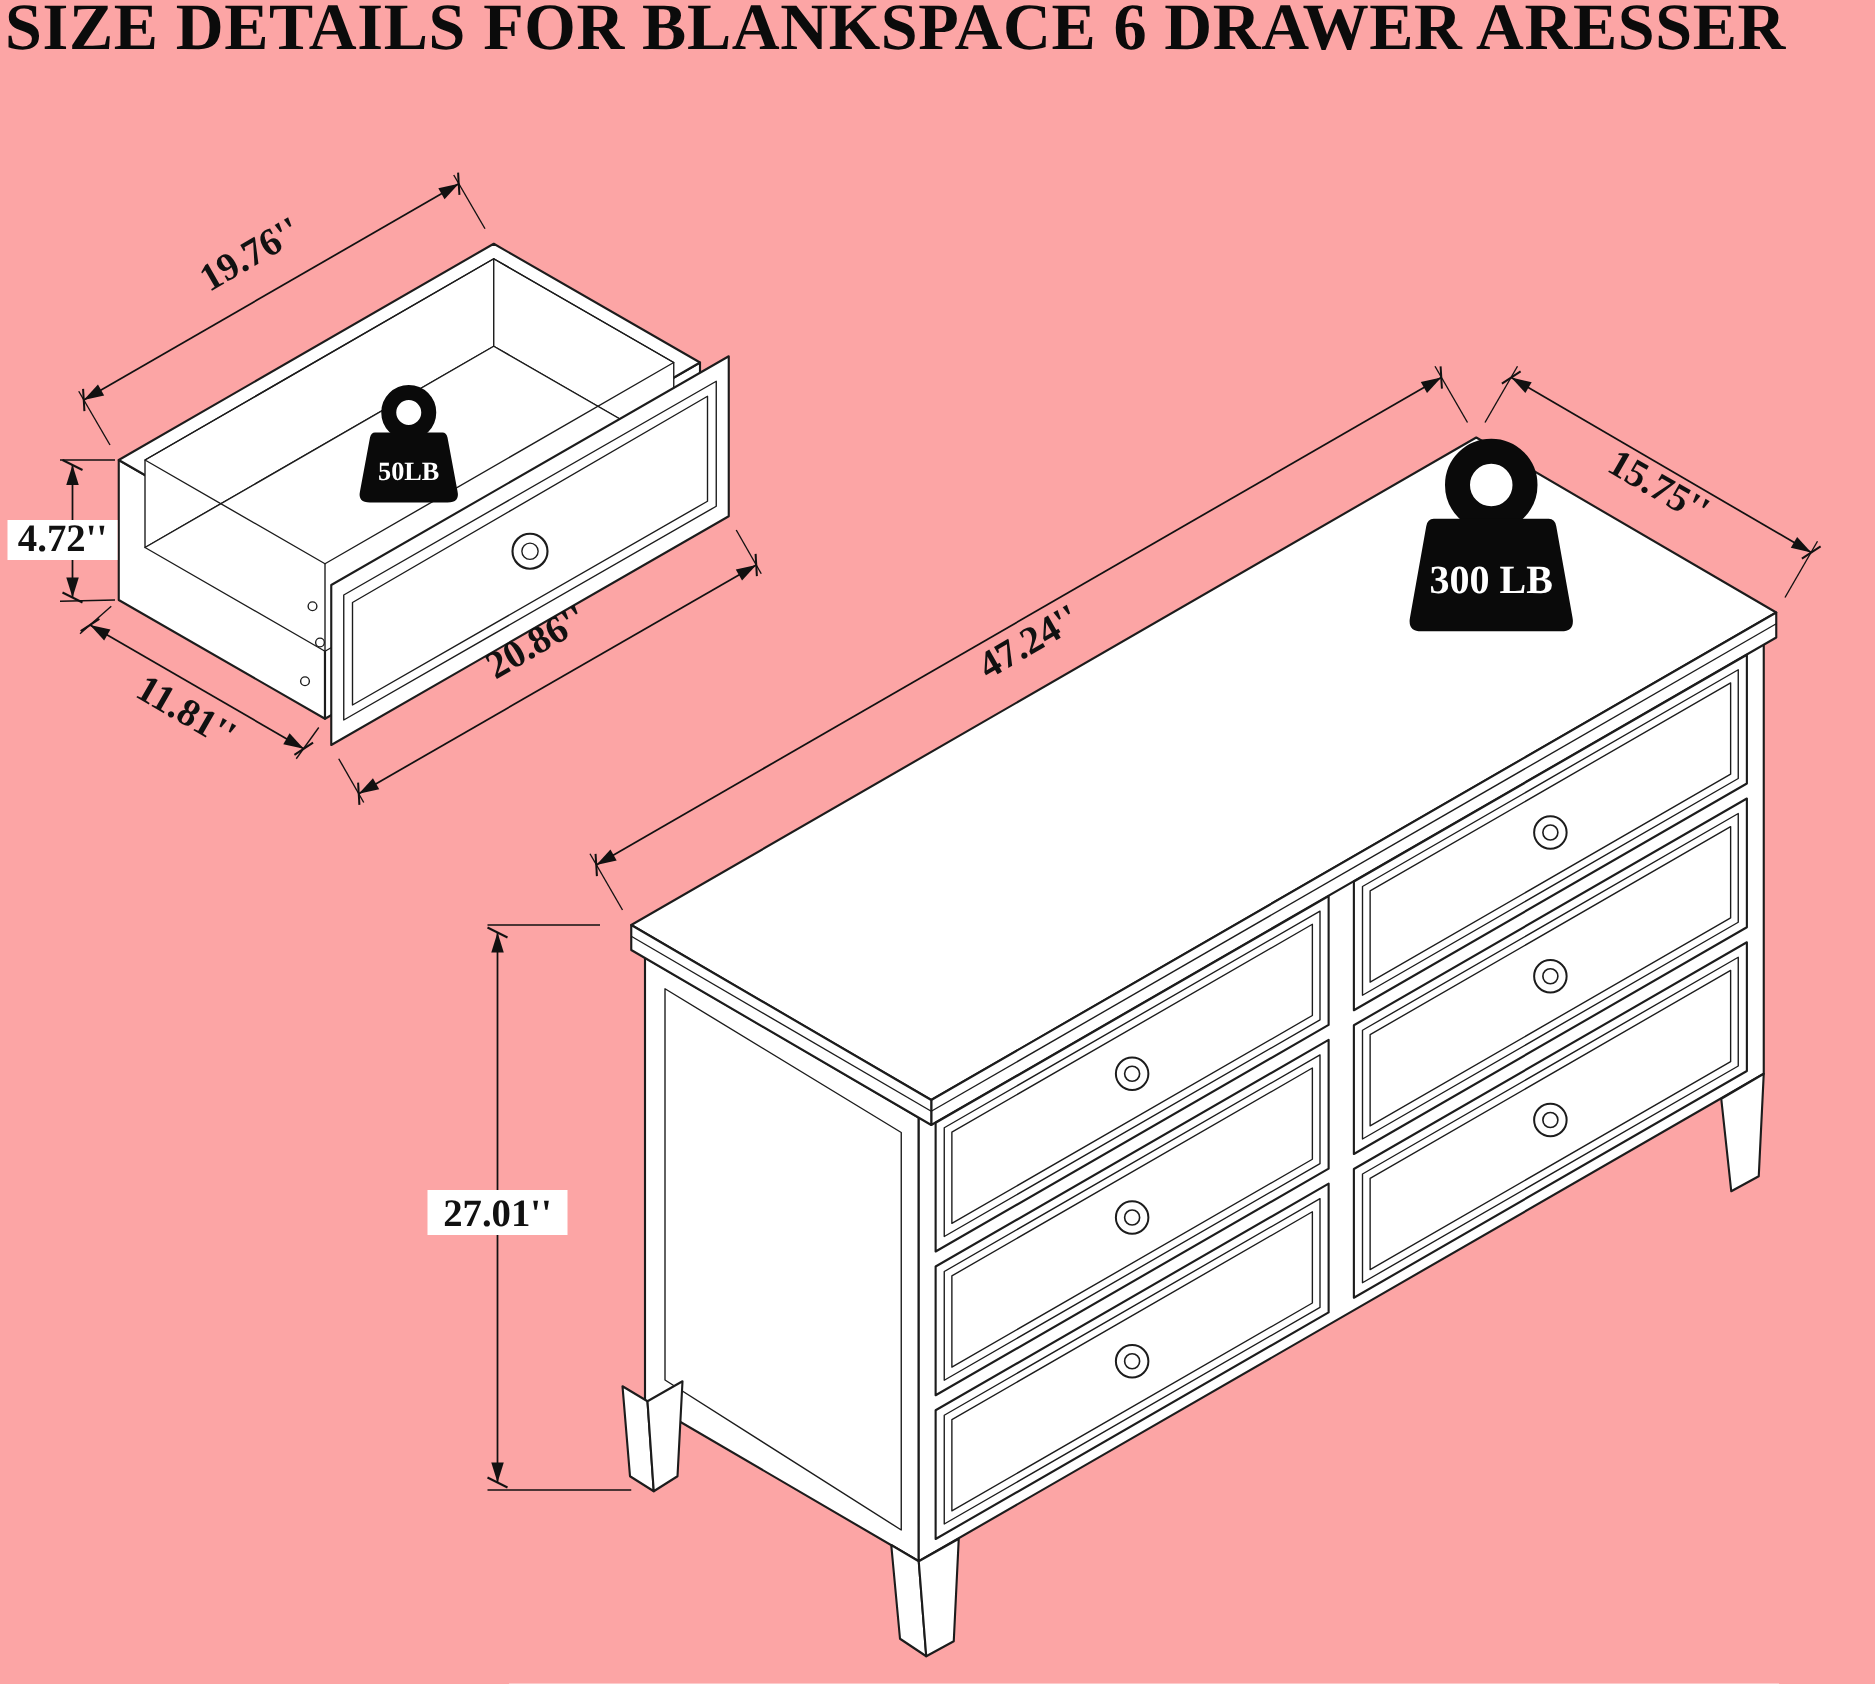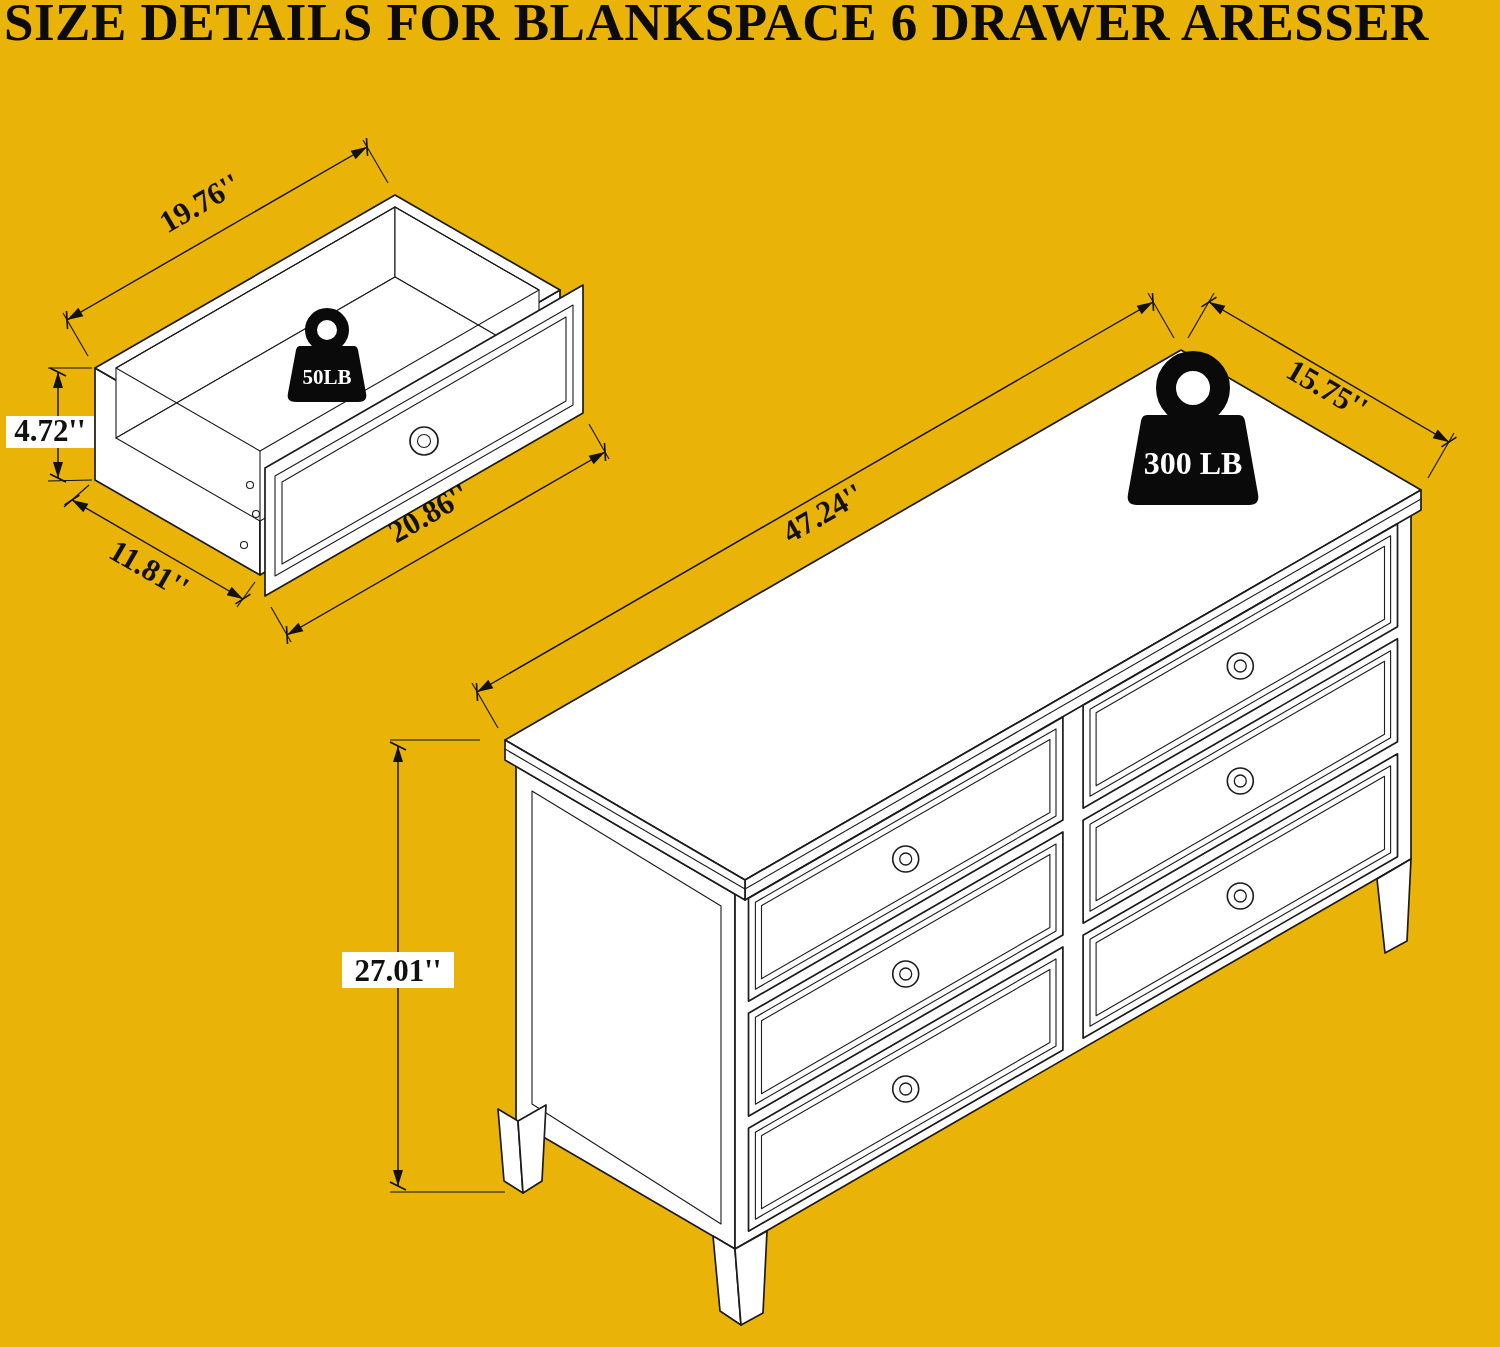--- a/index.html
+++ b/index.html
@@ -1,16 +1,16 @@
 <!DOCTYPE html>
 <html><head>
 <meta charset="utf-8">
 <style>
   html,body{margin:0;padding:0;background:#ffffff;}
-  .canvas{position:relative;width:1500px;height:1347px;background:#eab308;overflow:hidden;
+  .canvas{position:relative;width:1500px;height:1347px;background:#fca5a5;overflow:hidden;
           font-family:"Liberation Serif","DejaVu Serif",serif;}
   h1.title{position:absolute;left:4px;top:-8px;margin:0;white-space:nowrap;
            font:700 53px/1.15 "Liberation Serif","DejaVu Serif",serif;
            color:#0b0b0b;letter-spacing:.5px;}
   svg{position:absolute;left:0;top:0;}
   .face{fill:#ffffff;stroke:#1c1c1c;stroke-width:1.7;stroke-linejoin:round;}
   .thin{fill:none;stroke:#1c1c1c;stroke-width:1.1;stroke-linejoin:round;}
   .thinf{fill:#ffffff;stroke:#1c1c1c;stroke-width:1.1;stroke-linejoin:round;}
   .dimline{stroke:#111111;stroke-width:1.4;fill:none;}
   .ext{stroke:#111111;stroke-width:1.1;}

